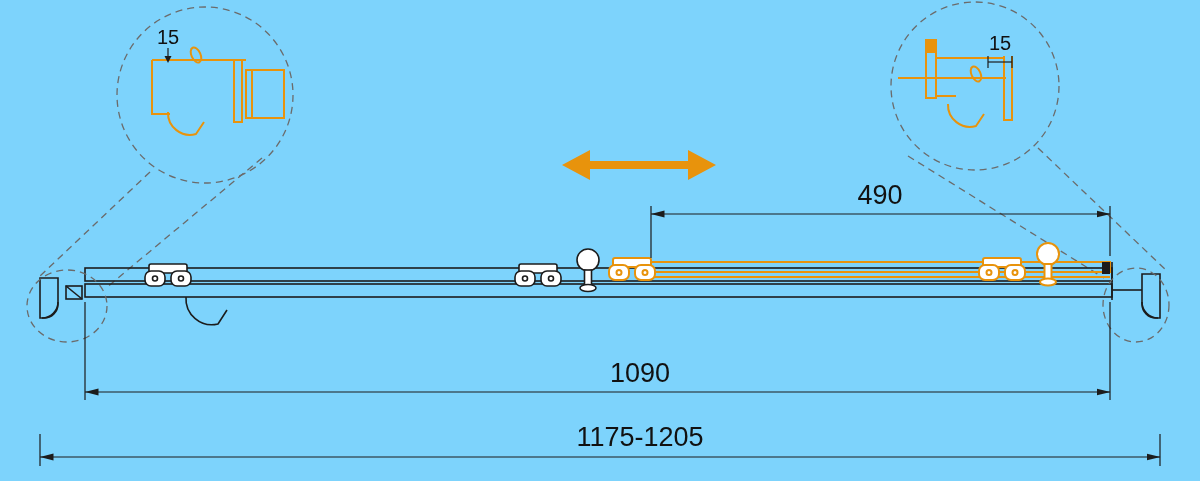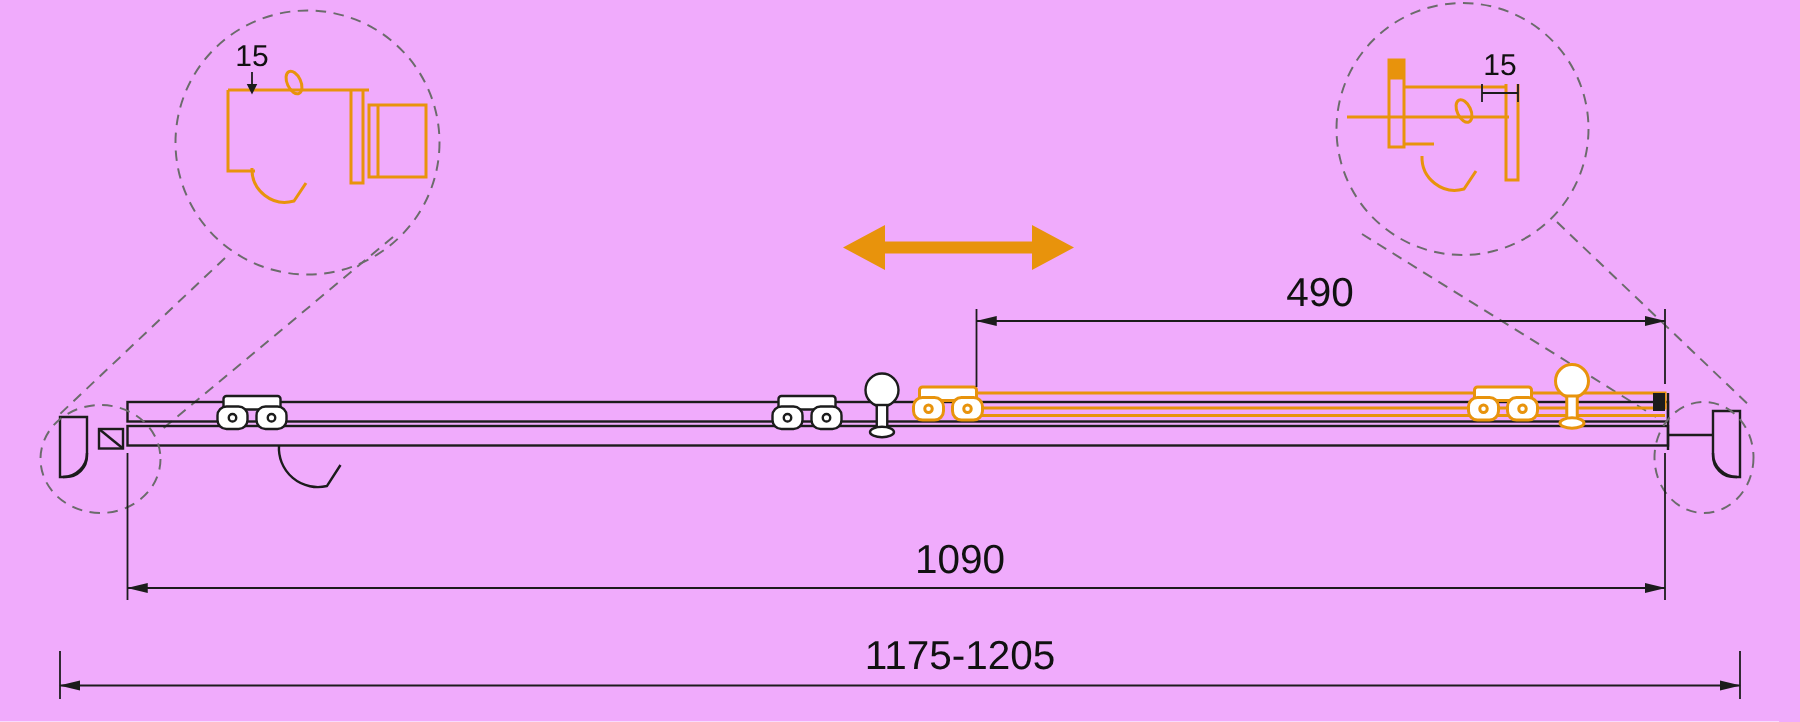--- a/index.html
+++ b/index.html
@@ -1,16 +1,16 @@
 <!DOCTYPE html>
 <html style="--line: #1c1c1c; --accent: #e8930c; --callout: #6b6b6b;"><head>
 <meta charset="utf-8">
 <style>
   html,body{margin:0;padding:0;background:#ffffff;}
-  .stage{position:relative;width:1200px;height:481px;background:#f0abfc;overflow:hidden;}
+  .stage{position:relative;width:1200px;height:481px;background:#7dd3fc;overflow:hidden;}
   svg{display:block;}
   .ks{stroke:var(--line,#1c1c1c);fill:none;stroke-width:1.6;}
   .os{stroke:var(--accent,#e8930c);fill:none;stroke-width:2;}
   .dash{stroke:var(--callout,#6b6b6b);fill:none;stroke-width:1.3;stroke-dasharray:7 5;}
   .dim{stroke:var(--line,#1c1c1c);fill:none;stroke-width:1.2;}
   .fillk{fill:var(--line,#1c1c1c);stroke:none;}
   .fillo{fill:var(--accent,#e8930c);stroke:none;}
   .lbl{font:27px "Liberation Sans",sans-serif;fill:#111;}
   .lblsm{font:20px "Liberation Sans",sans-serif;fill:#111;}
 </style>

